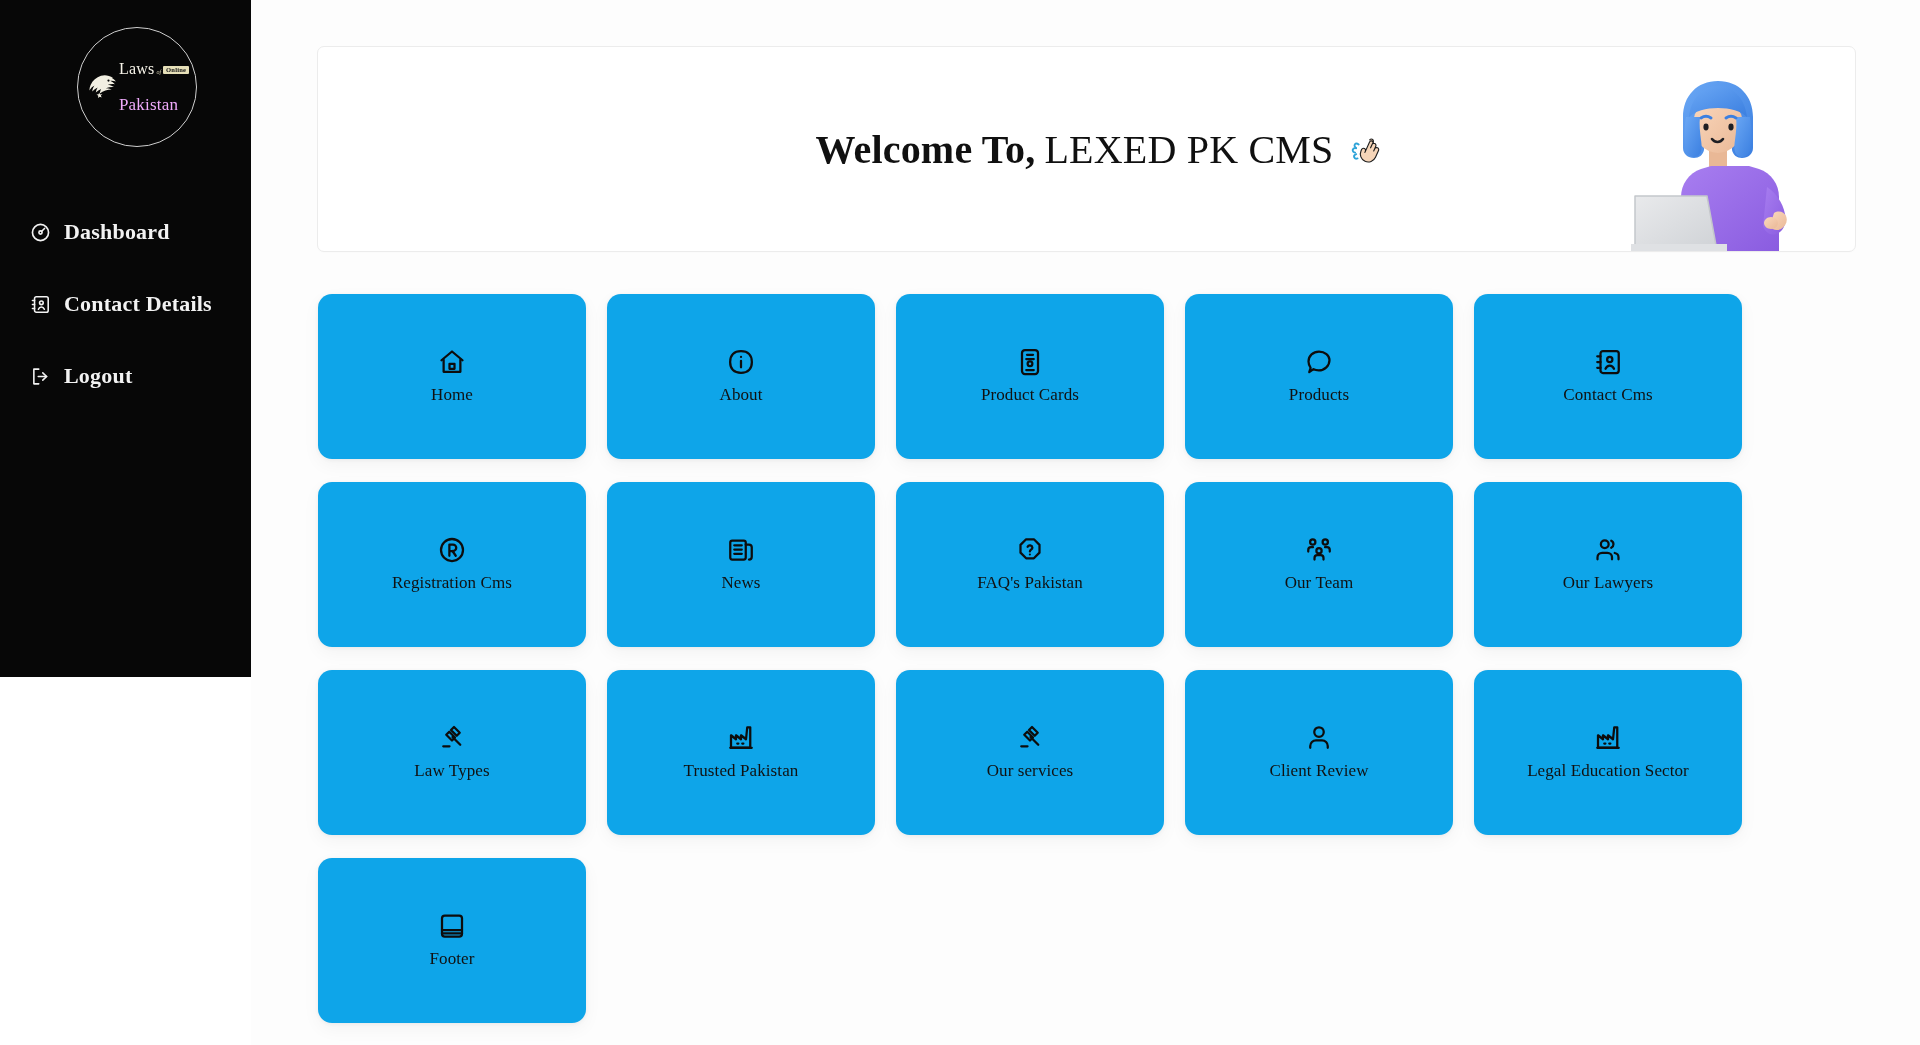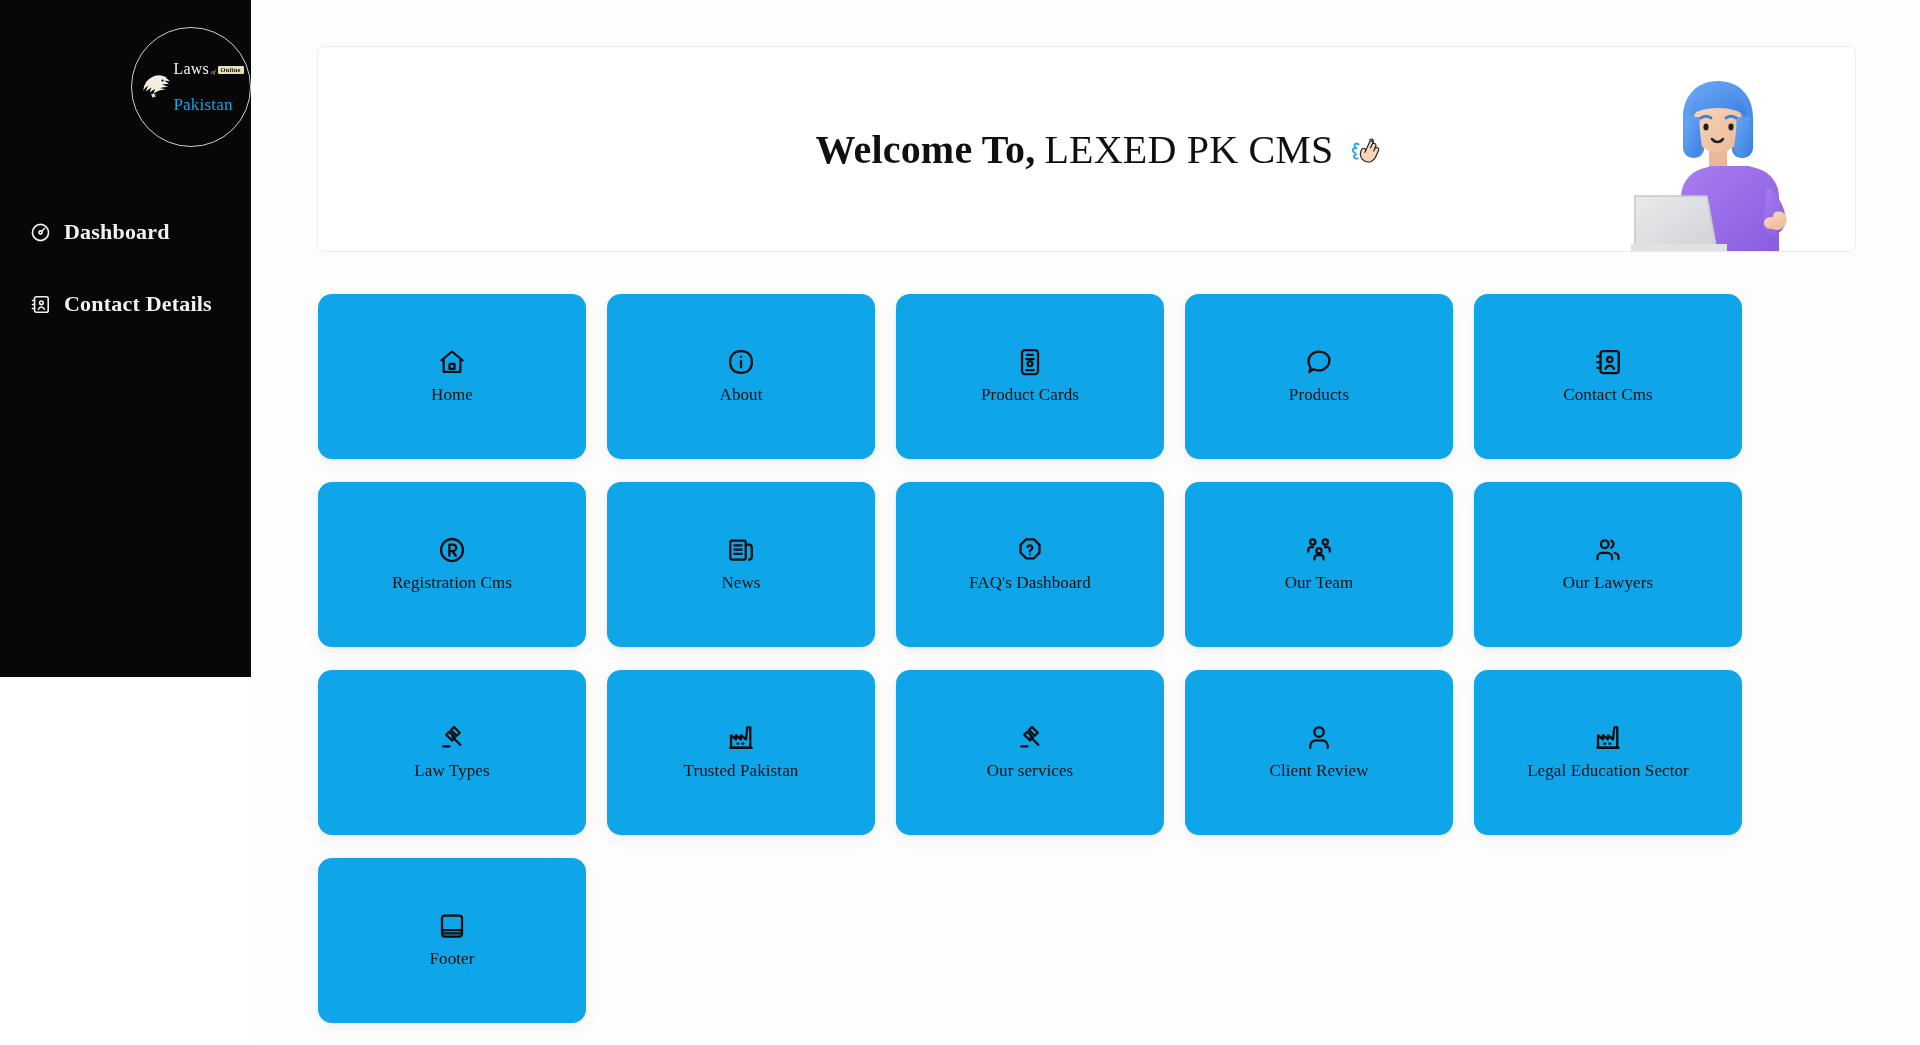--- a/index.html
+++ b/index.html
@@ -18,21 +18,21 @@
 
   
   #sidebar {
     width: 251px;
     min-width: 251px;
     height: 677px;
     background: #070707;
     position: relative;
     display: flex;
     flex-direction: column;
-    align-items: flex-end;
+    align-items: center;
     padding-top: 27px;
   }
 
   .logo-wrap {
     width: 120px;
     height: 120px;
     margin-left: 22px;
     border: 1px solid #cfcfcf;
     border-radius: 50%;
     display: flex;
@@ -87,21 +87,21 @@
     border-radius: 1px;
     font-weight: bold;
     letter-spacing: .2px;
     transform: translateY(-2px);
   }
 
   .logo-pakistan {
     font-size: 17px;
     letter-spacing: .2px;
     margin-top: 19px;
-    color: #0ea5e9;
+    color: #f0abfc;
   }
 
   .nav {
     margin-top: 62px;
     width: 100%;
     display: flex;
     flex-direction: column;
   }
 
   .nav-item {
@@ -271,20 +271,30 @@
         <svg viewBox="0 0 24 24" fill="none" stroke="#f2f2f2" stroke-width="1.8" stroke-linecap="round" stroke-linejoin="round" xmlns="http://www.w3.org/2000/svg">
           <rect x="5.2" y="3.2" width="15.6" height="17.6" rx="2"></rect>
           <circle cx="13" cy="10" r="2.1"></circle>
           <path d="M9.6 17.4c.7-1.7 2-2.6 3.4-2.6s2.7.9 3.4 2.6"></path>
           <path d="M5.2 7.4H2.8M5.2 12H2.8M5.2 16.6H2.8"></path>
         </svg>
       </span>
       <span>Contact Details</span>
     </div>
 
+    <div class="nav-item">
+      <span class="nav-icon">
+        <svg viewBox="0 0 24 24" fill="none" stroke="#f2f2f2" stroke-width="1.8" stroke-linecap="round" stroke-linejoin="round" xmlns="http://www.w3.org/2000/svg">
+          <path d="M10 3.6H4.4v16.8H10"></path>
+          <path d="M14.6 7.8l4.4 4.2-4.4 4.2"></path>
+          <path d="M19 12h-9.6"></path>
+        </svg>
+      </span>
+      <span>Logout</span>
+    </div>
 
   </nav>
 </aside>
 
 <main id="main">
 
   <section id="welcome-banner">
     <h1 id="welcome-title">
       <span>Welcome To,</span>
       <span class="brand">LEXED PK CMS</span>
@@ -434,21 +444,21 @@
     </div>
 
     <div class="card">
       <span class="card-icon">
         <svg viewBox="0 0 24 24" fill="none" stroke="#0d0d0d" stroke-width="1.8" stroke-linecap="round" stroke-linejoin="round" xmlns="http://www.w3.org/2000/svg">
           <path d="M8.9 3.4h6.2l4.5 4.5v6.2l-4.5 4.5H8.9l-4.5-4.5V7.9z"></path>
           <path d="M10.1 9.4a2 2 0 0 1 3.8.7c0 1.4-2 1.7-2 3"></path>
           <circle cx="11.9" cy="15.6" r=".85" fill="#0d0d0d" stroke="none"></circle>
         </svg>
       </span>
-      <span class="card-label">FAQ's Dashboard</span>
+      <span class="card-label">FAQ's Pakistan</span>
     </div>
 
     <div class="card">
       <span class="card-icon">
         <svg viewBox="0 0 24 24" fill="none" stroke="#0d0d0d" stroke-width="1.8" stroke-linecap="round" stroke-linejoin="round" xmlns="http://www.w3.org/2000/svg">
           <circle cx="7" cy="5.6" r="2.1"></circle>
           <circle cx="17" cy="5.6" r="2.1"></circle>
           <circle cx="12" cy="12.6" r="2.1"></circle>
           <path d="M3.4 13.2v-1.3c0-1.2 1-2.2 2.2-2.2h1.6"></path>
           <path d="M20.6 13.2v-1.3c0-1.2-1-2.2-2.2-2.2h-1.6"></path>

